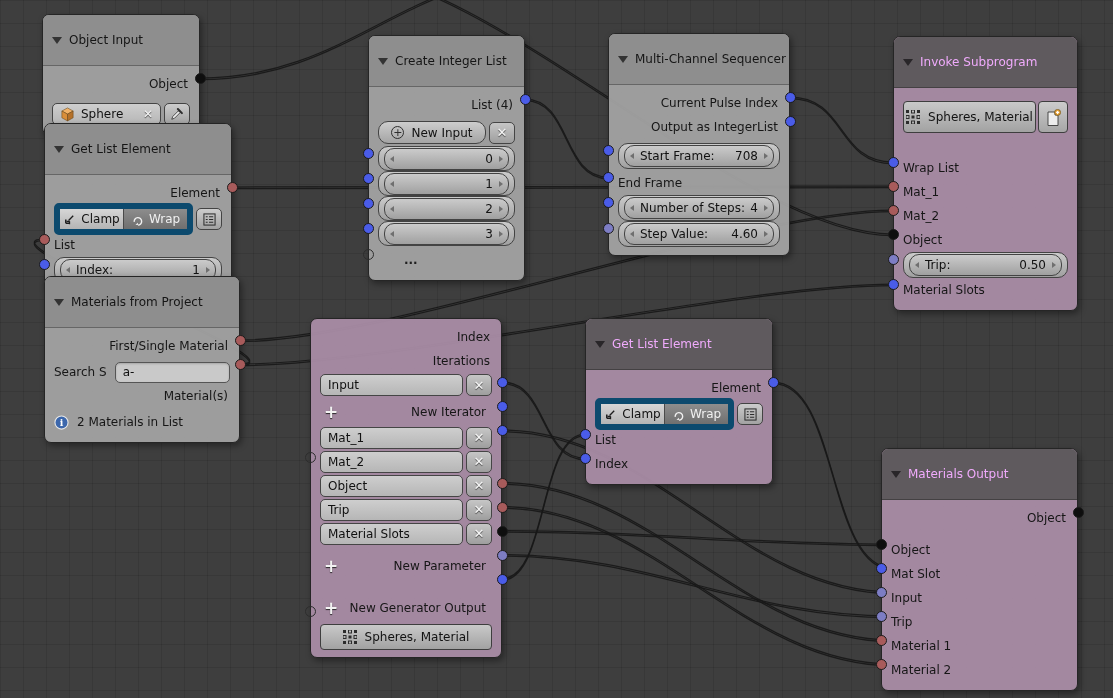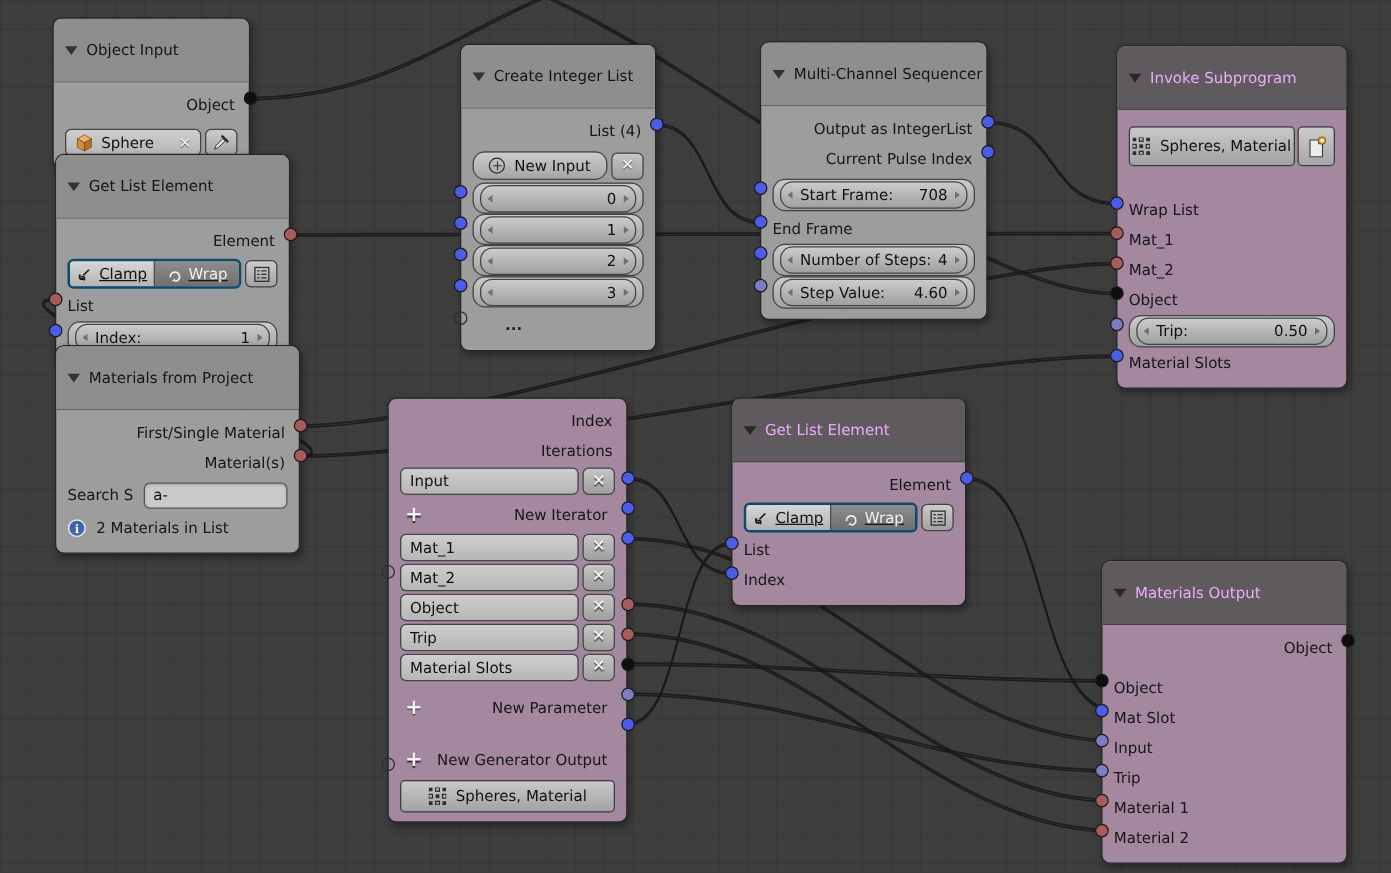--- a/index.html
+++ b/index.html
@@ -39,21 +39,21 @@
   .tfield{flex:1;height:20px;display:flex;align-items:center;padding:0 7px;
     border:1px solid #454545;border-radius:5px;background:linear-gradient(#cecece,#b6b6b6);
     color:#111;white-space:nowrap;overflow:hidden;}
   .xbtn{flex:0 0 24px;height:20px;margin-left:3px;display:flex;align-items:center;justify-content:center;
     border:1px solid #454545;border-radius:5px;background:linear-gradient(#c6c6c6,#9e9e9e);
     color:#f5f5f5;text-shadow:0 1px 1px rgba(40,40,40,.8);font-weight:bold;font-size:13px;}
   .pillbtn{flex:1;height:21px;display:flex;align-items:center;justify-content:center;gap:7px;
     border:1px solid #434343;border-radius:10px;background:linear-gradient(#cdcdcd,#a4a4a4);color:#121212;}
   .oplus{width:13px;height:13px;border:1.4px solid #2e2e2e;border-radius:50%;display:flex;
     align-items:center;justify-content:center;font-size:11px;line-height:1;color:#2e2e2e;box-sizing:border-box;}
-  .enumgrp{flex:1;display:flex;border:2px solid #0c4a6e;border-radius:5px;overflow:hidden;height:20px;text-decoration:underline;}
+  .enumgrp{flex:1;display:flex;border:6px solid #0c4a6e;border-radius:5px;overflow:hidden;height:20px;}
   .eseg{flex:1;display:flex;align-items:center;justify-content:center;gap:5px;}
   .eseg.on{background:linear-gradient(#d6d6d6,#b4b4b4);color:#111;}
   .eseg.off{background:linear-gradient(#8d8d8d,#6f6f6f);color:#f0f0f0;border-left:1px solid #4a4a4a;}
   .sqbtn{flex:0 0 24px;height:20px;margin-left:3px;display:flex;align-items:center;justify-content:center;
     border:1px solid #434343;border-radius:5px;background:linear-gradient(#cccccc,#a2a2a2);}
   .addplus{font-size:17px;font-weight:bold;color:#f2f2f2;text-shadow:0 1px 1px rgba(30,30,30,.9);margin-left:4px;}
   .addlab{margin-left:auto;margin-right:6px;white-space:nowrap;}
   .subbtn{flex:1;height:100%;display:flex;align-items:center;justify-content:center;gap:8px;
     border:1px solid #3e3e3e;border-radius:4px;background:linear-gradient(#c9c9c9,#a2a2a2);color:#121212;}
   .docbtn{flex:0 0 28px;height:100%;margin-left:2px;display:flex;align-items:center;justify-content:center;
@@ -192,28 +192,28 @@
     </div>
     <div class="node gray" style="left: 44px; top: 276px; width: 196px;">
       <div class="hdr">
         <span class="tri"></span>
         <span class="title">Materials from Project</span>
       </div>
       <div class="body">
         <div class="row out" style="height: 24px;">
           <span class="lab">First/Single Material</span>
         </div>
-        <div class="row out" style="height: 24px;">
-          <span class="lab">Material(s)</span>
-        </div>
         <div class="row search" style="height: 24px; margin-top: 2px;">
           <span class="lab">Search S</span>
           <div class="sinput">
             <span>a-</span>
           </div>
+        </div>
+        <div class="row out" style="height: 24px;">
+          <span class="lab">Material(s)</span>
         </div>
         <div class="row info" style="height: 24px; margin-top: 2px;">
           <span class="ico" style="margin-right: 8px;">
             <svg width="15" height="15" viewBox="0 0 16 16">
               <circle cx="8" cy="8" r="7" fill="#3c67ac" stroke="#e8e8e8" stroke-width="1.2"></circle>
               <text x="8" y="12" font-size="10" font-weight="bold" font-family="DejaVu Serif,serif" fill="#fff" text-anchor="middle">i</text>
             </svg>
           </span>
           <span class="lab">2 Materials in List</span>
         </div>
@@ -282,24 +282,24 @@
       <div class="socket" style="background: rgb(74, 92, 232); left: -6px; top: 186.5px; position: absolute;"></div>
       <div class="socket" style="background: transparent; border-color: rgb(45, 45, 45); left: -6px; top: 213px; position: absolute;"></div>
     </div>
     <div class="node gray" style="left: 608px; top: 33px; width: 182px;">
       <div class="hdr">
         <span class="tri"></span>
         <span class="title">Multi-Channel Sequencer</span>
       </div>
       <div class="body">
         <div class="row out" style="height: 24px;">
+          <span class="lab">Current Pulse Index</span>
+        </div>
+        <div class="row out" style="height: 24px;">
           <span class="lab">Output as IntegerList</span>
-        </div>
-        <div class="row out" style="height: 24px;">
-          <span class="lab">Current Pulse Index</span>
         </div>
         <div class="row slider" style="height: 24px; margin-top: 4px;">
           <div class="slider">
             <span class="chev chl"></span>
             <span class="slab">Start Frame:</span>
             <span class="sval">708</span>
             <span class="chev chr"></span>
           </div>
         </div>
         <div class="row in" style="height: 24px; margin-top: 2px;">

